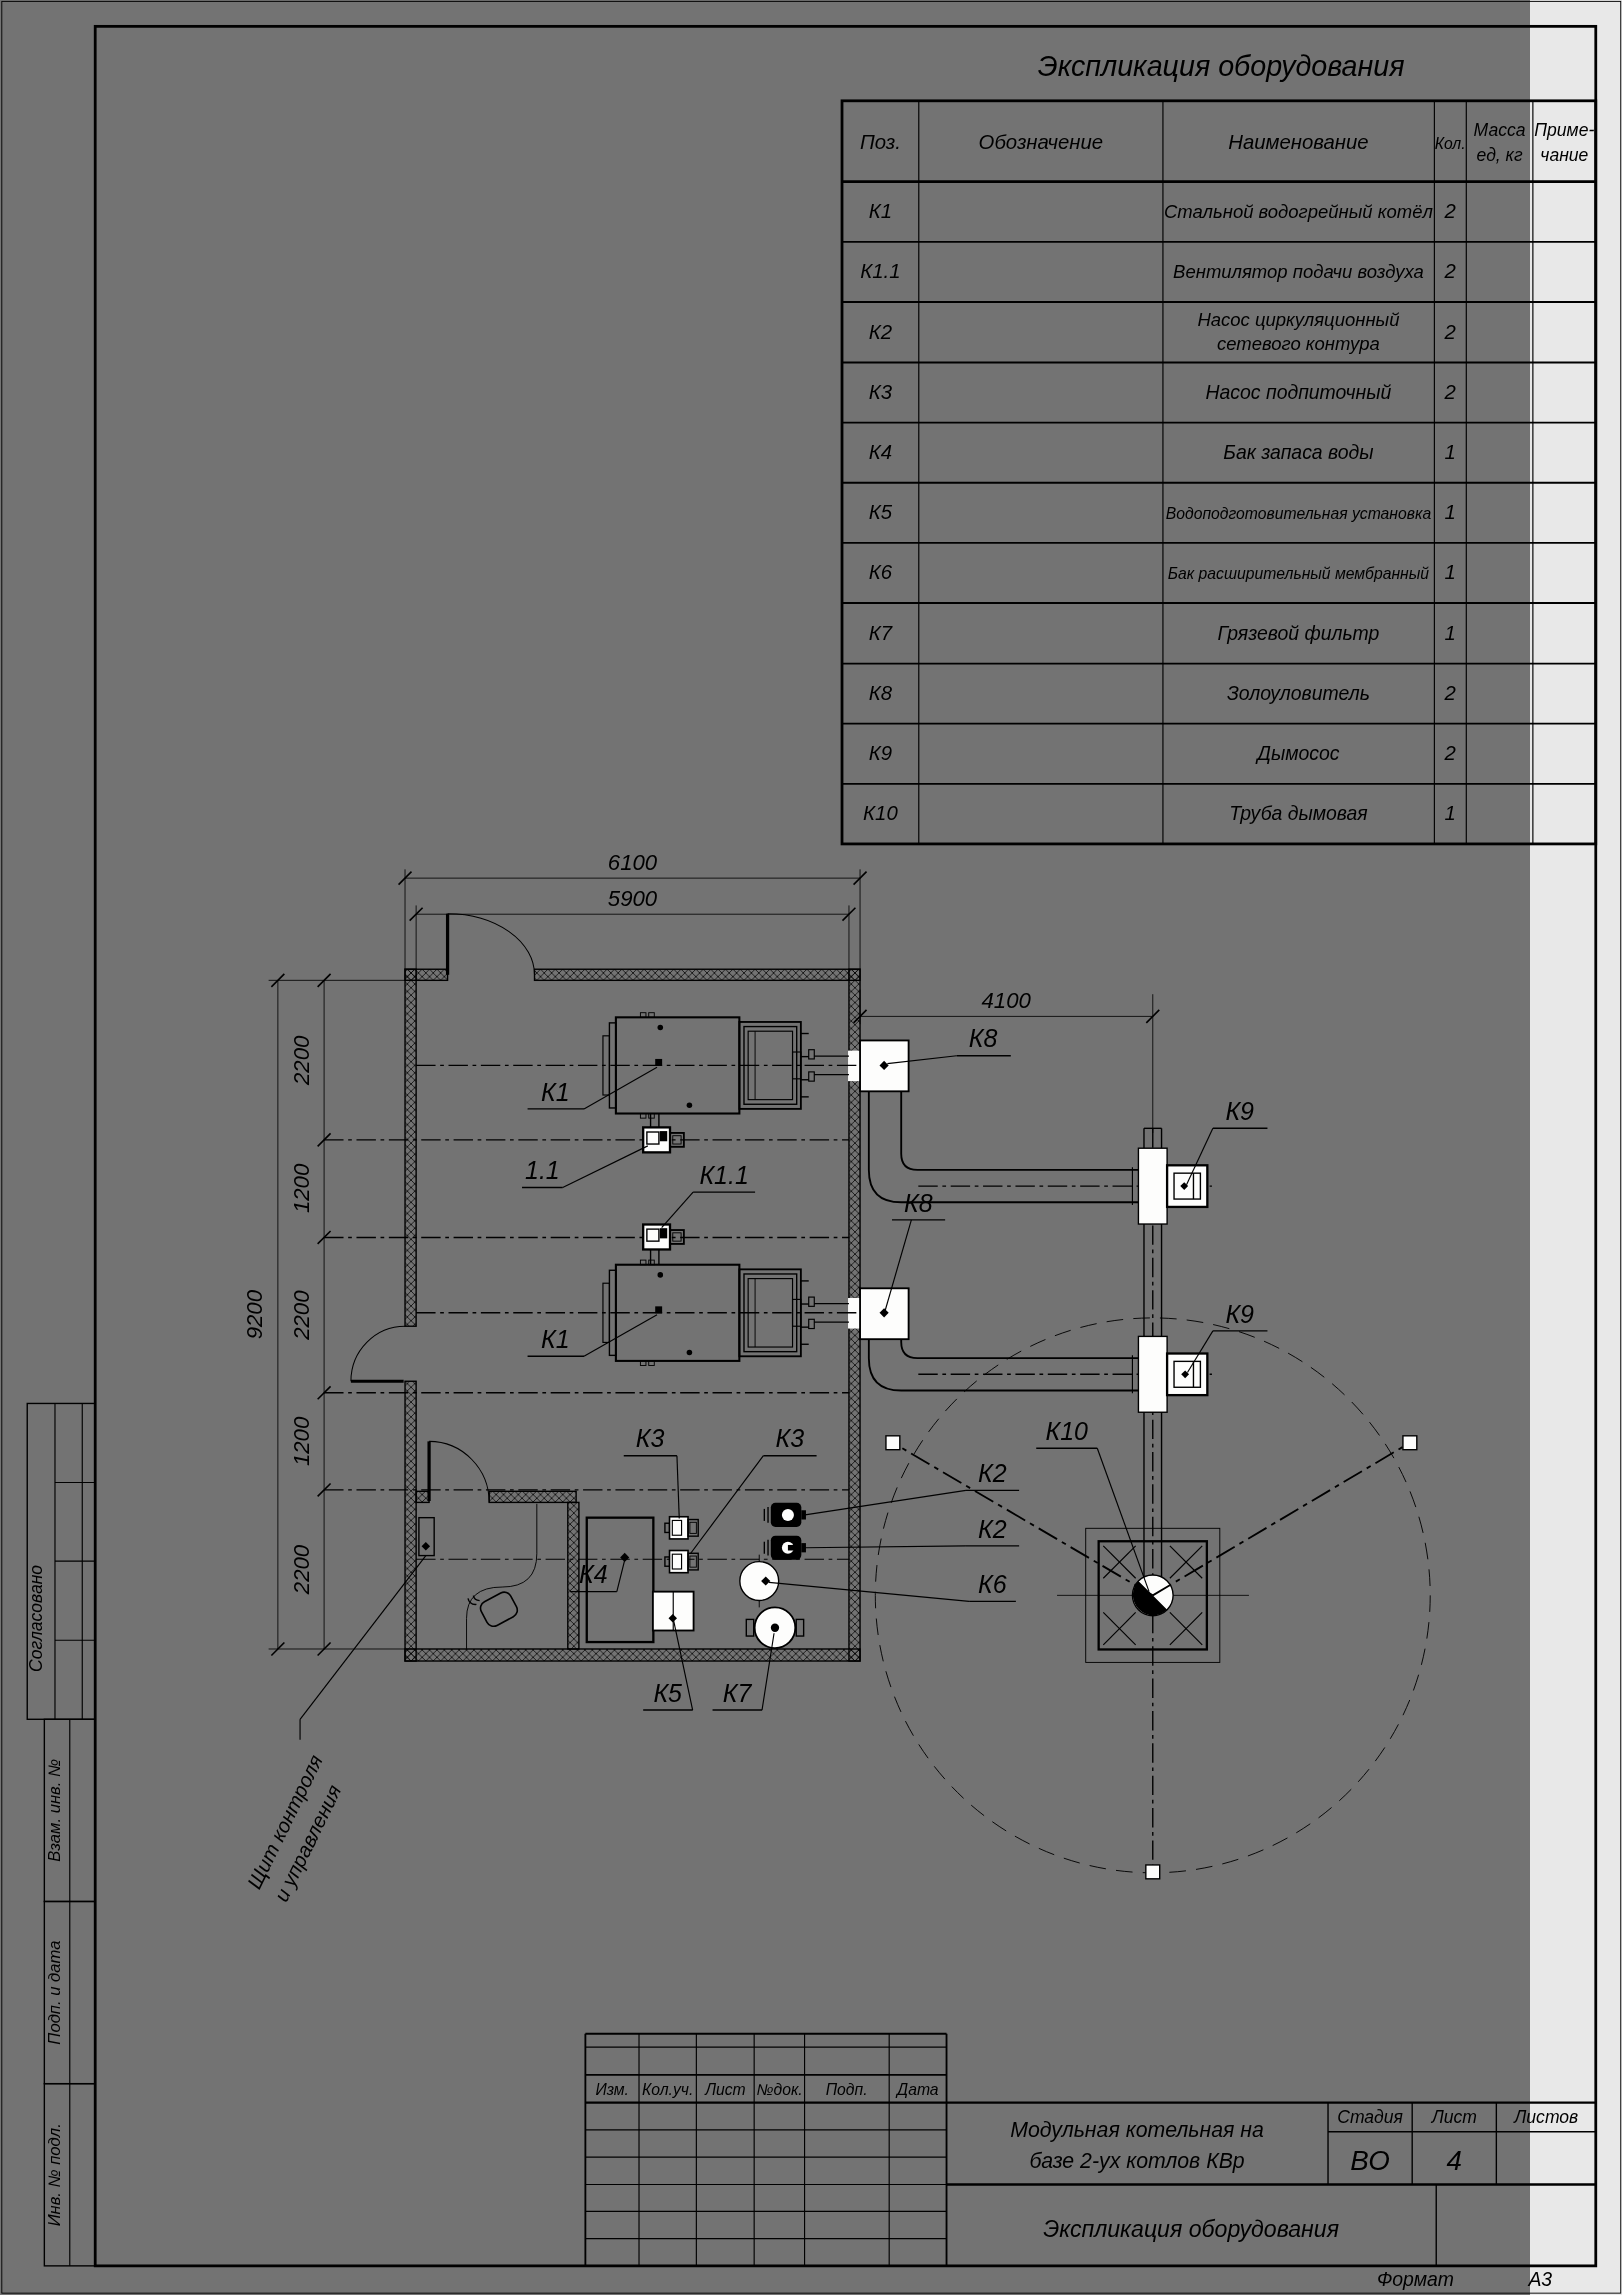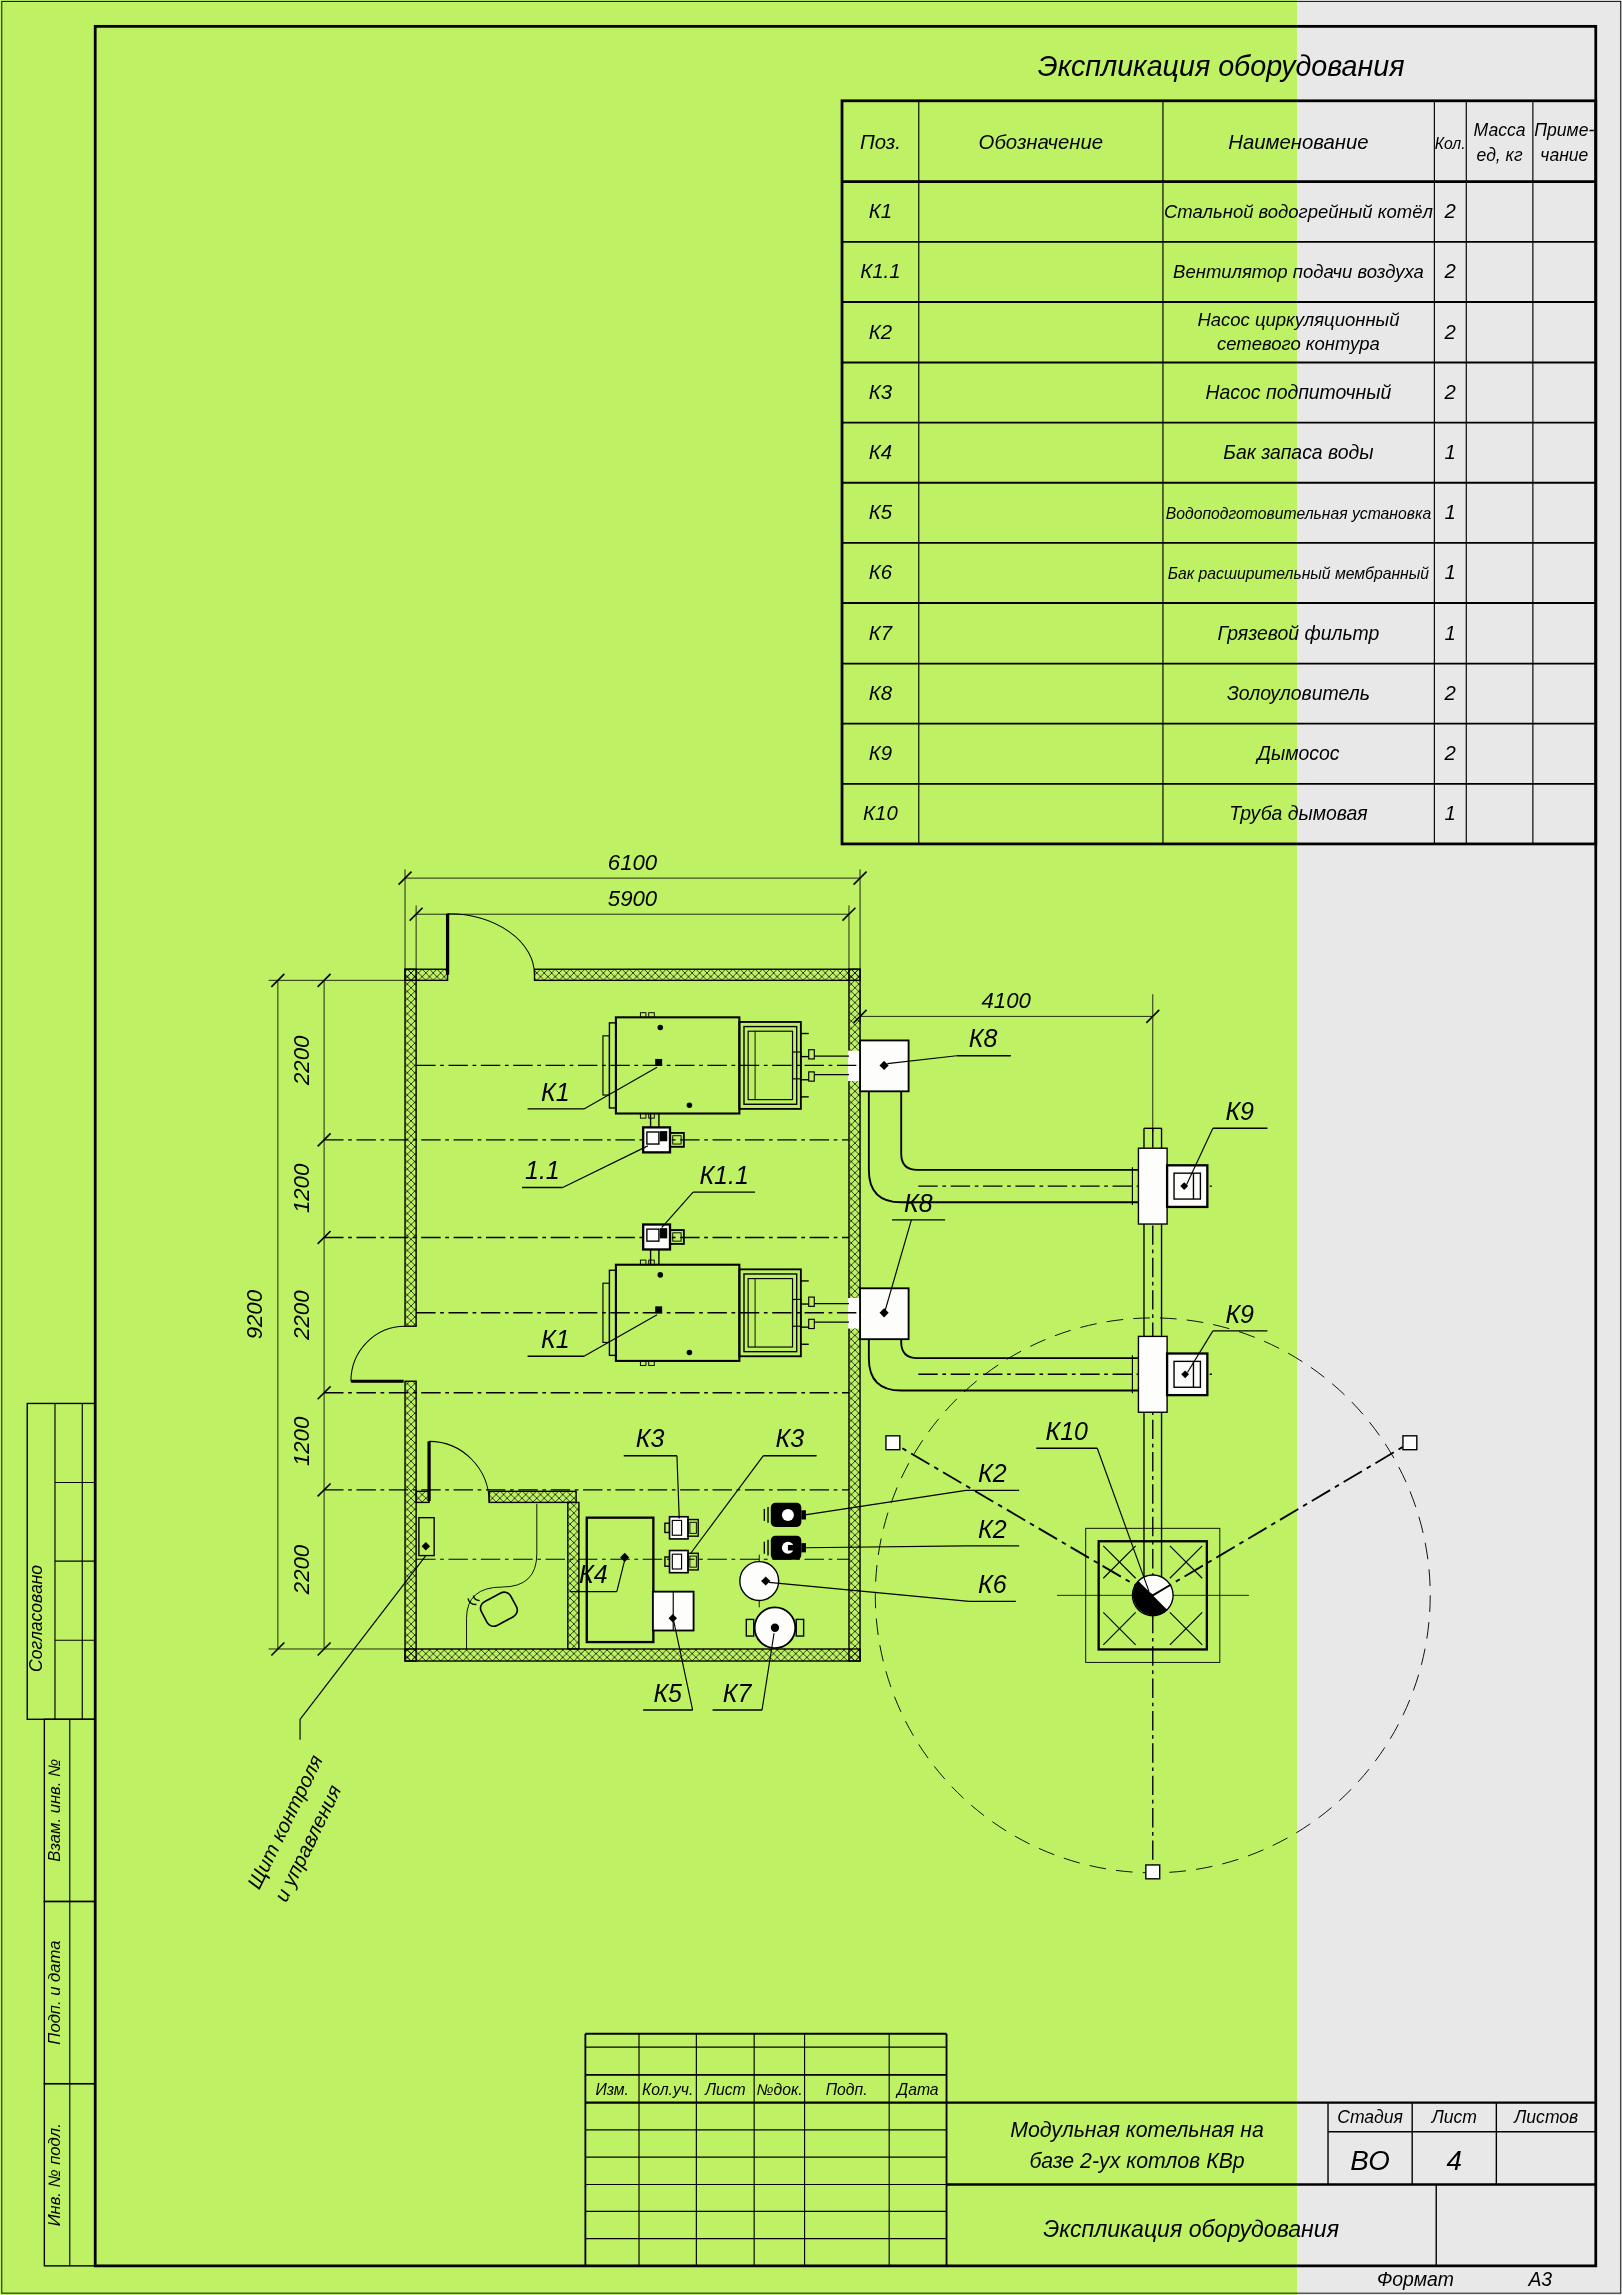--- a/index.html
+++ b/index.html
@@ -1,16 +1,16 @@
 <!DOCTYPE html>
 <html style="font-size:7.4px"><head>
 <meta charset="utf-8">
 <style>
   html,body{margin:0;padding:0;background:#e8e8e8;}
-  #sheet{position:relative;width:1297px;height:2295px;background:#bef264;}
+  #sheet{position:relative;width:1530px;height:2295px;background:#737373;}
   svg{position:absolute;left:0;top:0;}
   text{font-family:"Liberation Sans",sans-serif;font-style:italic;fill:#000;}
   .t62{font-size:62px}.t54{font-size:54px}.t50{font-size:50px}.t48{font-size:48px}
   .t44{font-size:44px}.t42{font-size:42px}.t40{font-size:40px}.t38{font-size:38px}
   .t36{font-size:36px}.t34{font-size:34px}.t60{font-size:60px}.t46{font-size:46px}
   .ln{stroke:#000;fill:none}
 </style>
 </head>
 <body>
 

